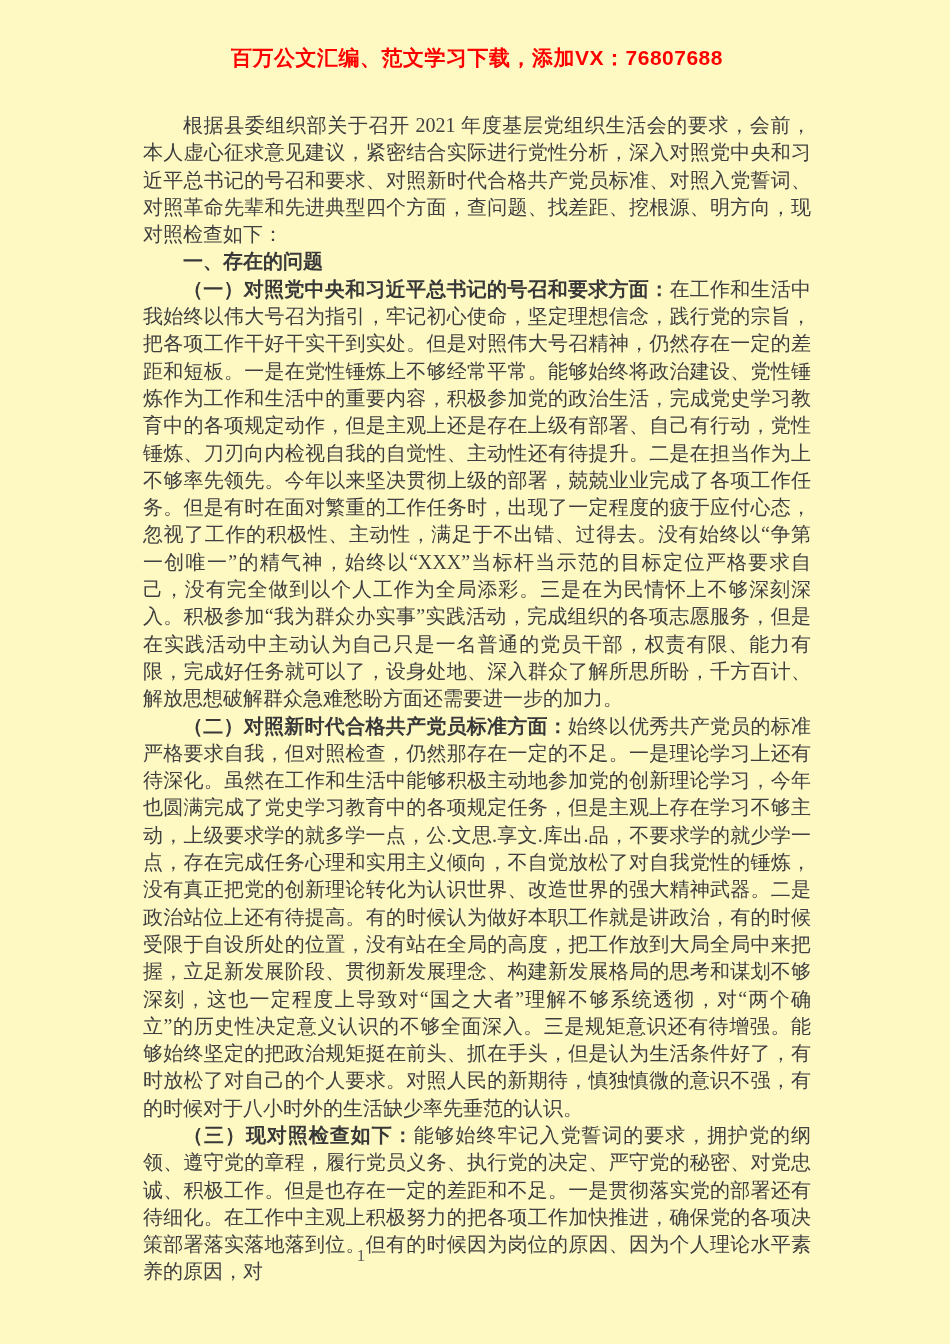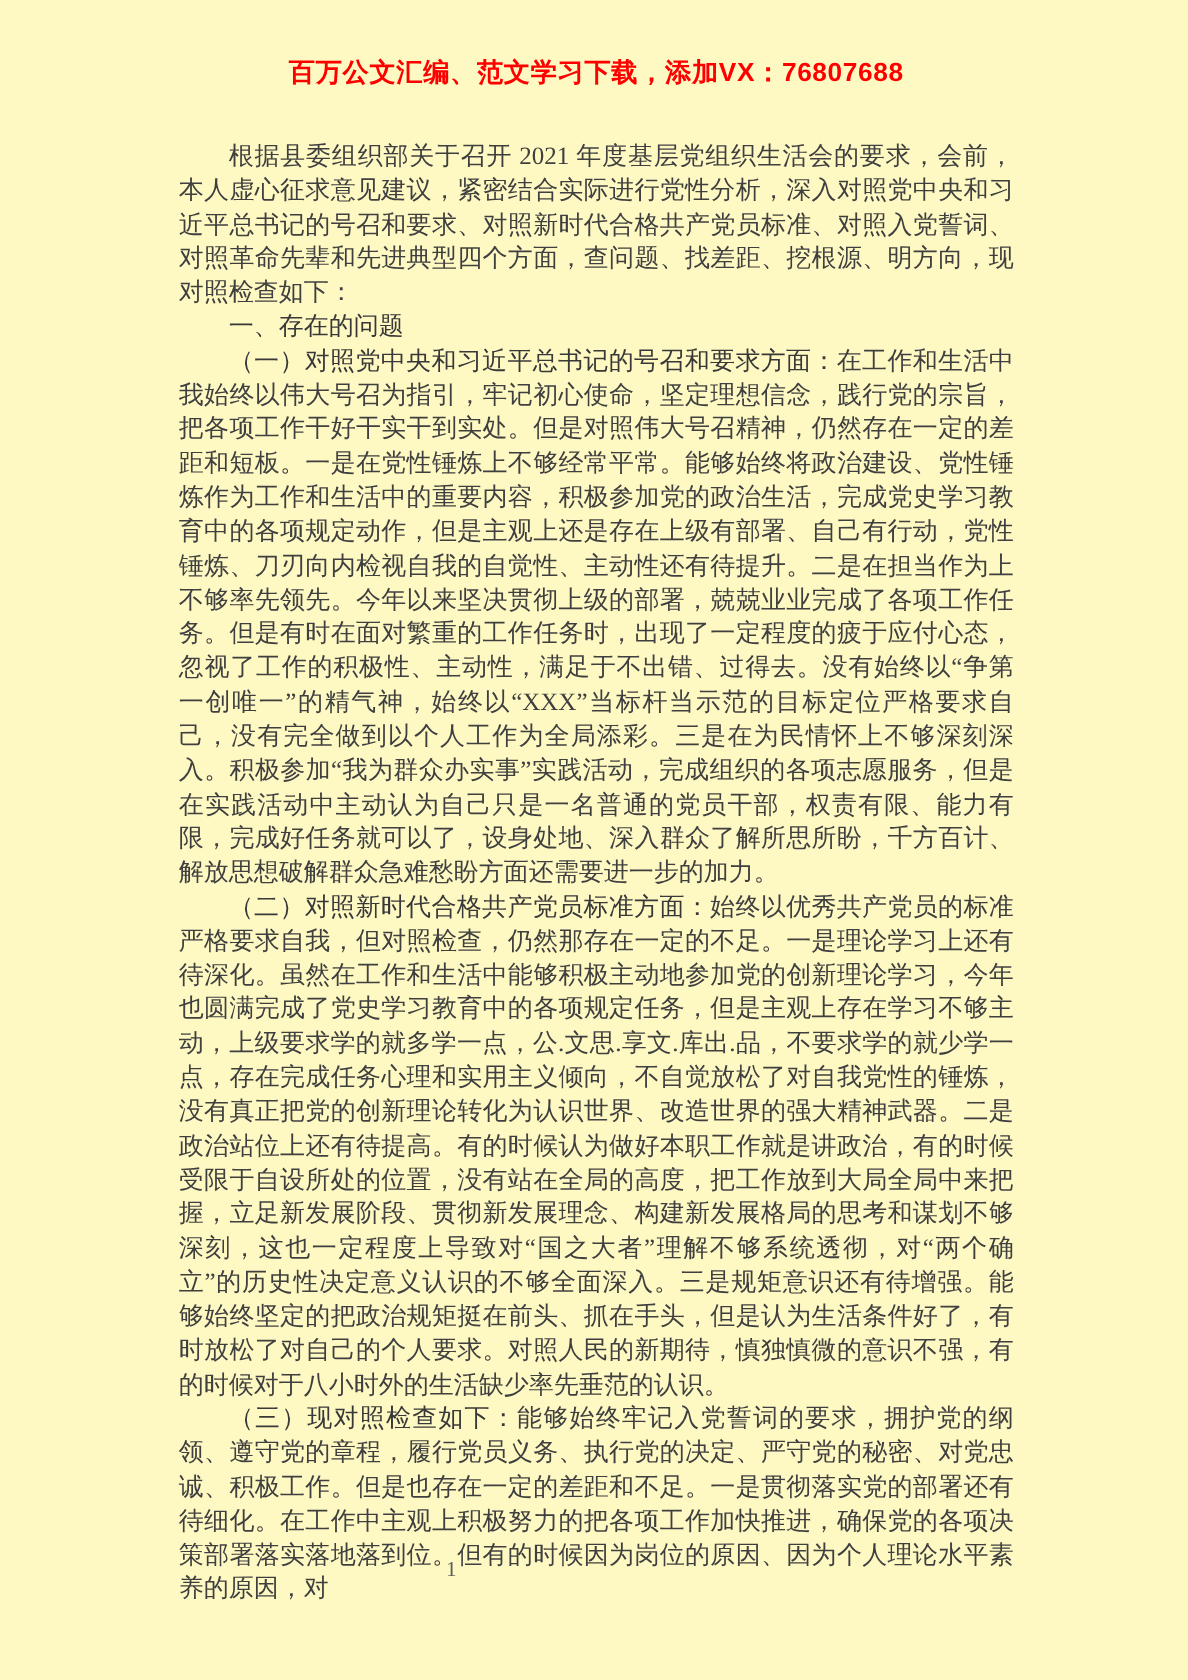--- a/index.html
+++ b/index.html
@@ -31,21 +31,21 @@
     line-height: 27.3px;
     color: #3f3f3f;
     text-align: justify;
     margin-top: 24px;
   }
   .content p {
     margin: 0;
     text-indent: 2em;
   }
   .content .lead {
-    font-weight: normal;
+    font-weight: bold;
     font-family: "Liberation Sans", "DejaVu Sans", sans-serif;
     color: #383838;
   }
   .page-number {
     position: absolute;
     top: 1246px; left: 331px; width: 60px;
     text-align: center;
     font-size: 17px;
     color: #5a5a5a;
     font-family: "Liberation Serif", "DejaVu Serif", serif;

